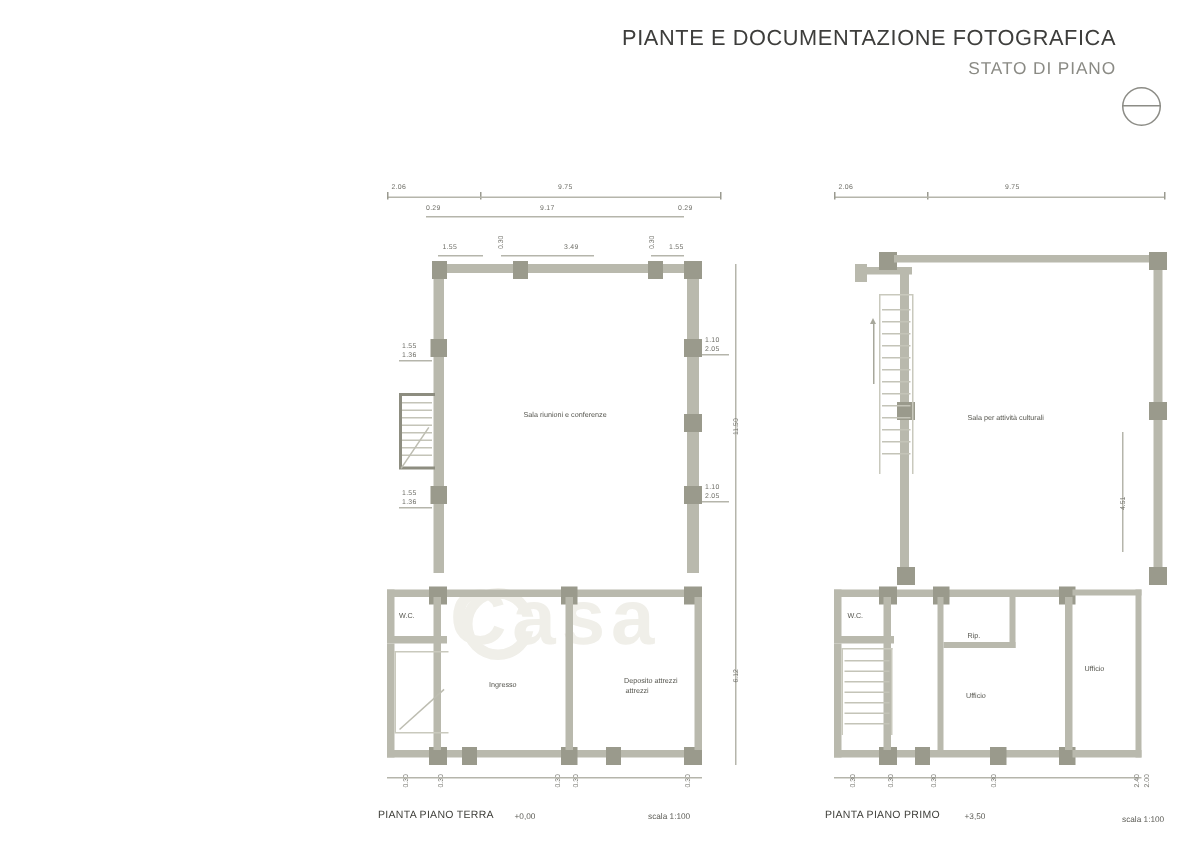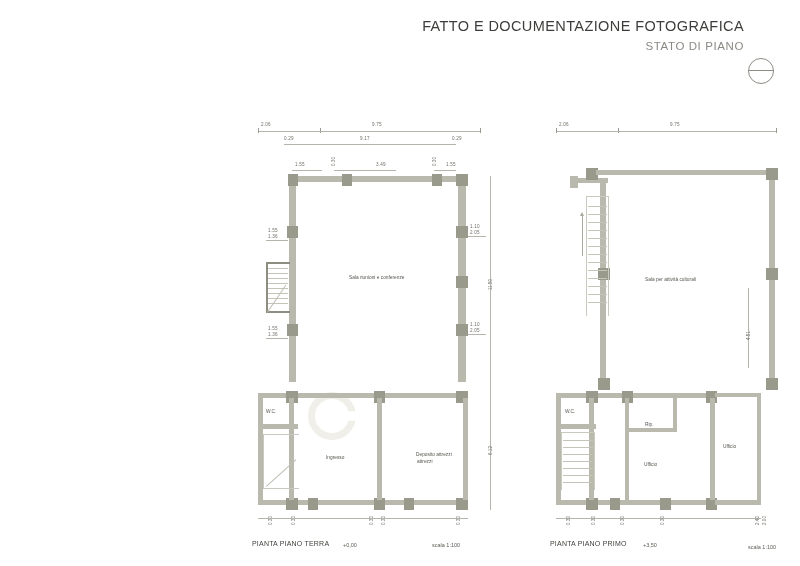--- a/index.html
+++ b/index.html
@@ -66,24 +66,25 @@
   .arrowline{position:absolute;background:#a7a79b;width:1px;}
   .arrowhead{position:absolute;width:0;height:0;
     border-left:2.5px solid transparent;border-right:2.5px solid transparent;
     border-bottom:4px solid #a7a79b;}
 </style>
 </head>
 <body>
 
 <div class="sheet">
 
-  <div class="hdr-title">FATTO  E DOCUMENTAZIONE FOTOGRAFICA</div>
+  <div class="hdr-title">PIANTE  E DOCUMENTAZIONE FOTOGRAFICA</div>
   <div class="hdr-sub">STATO DI PIANO</div>
   <div class="north"></div>
 
+  <div class="wm">Casa</div>
   <div class="wm-mark"></div>
 
   <div>
 
     <div class="dim-line" style="left:258px;top:131px;width:62px;"></div>
     <div class="tick" style="left:258px;top:128px;"></div>
     <div class="tick" style="left:320px;top:128px;"></div>
     <div class="lbl" style="left:261px;top:122px;">2.06</div>
     <div class="dim-line" style="left:320px;top:131px;width:160px;"></div>
     <div class="tick" style="left:480px;top:128px;"></div>

